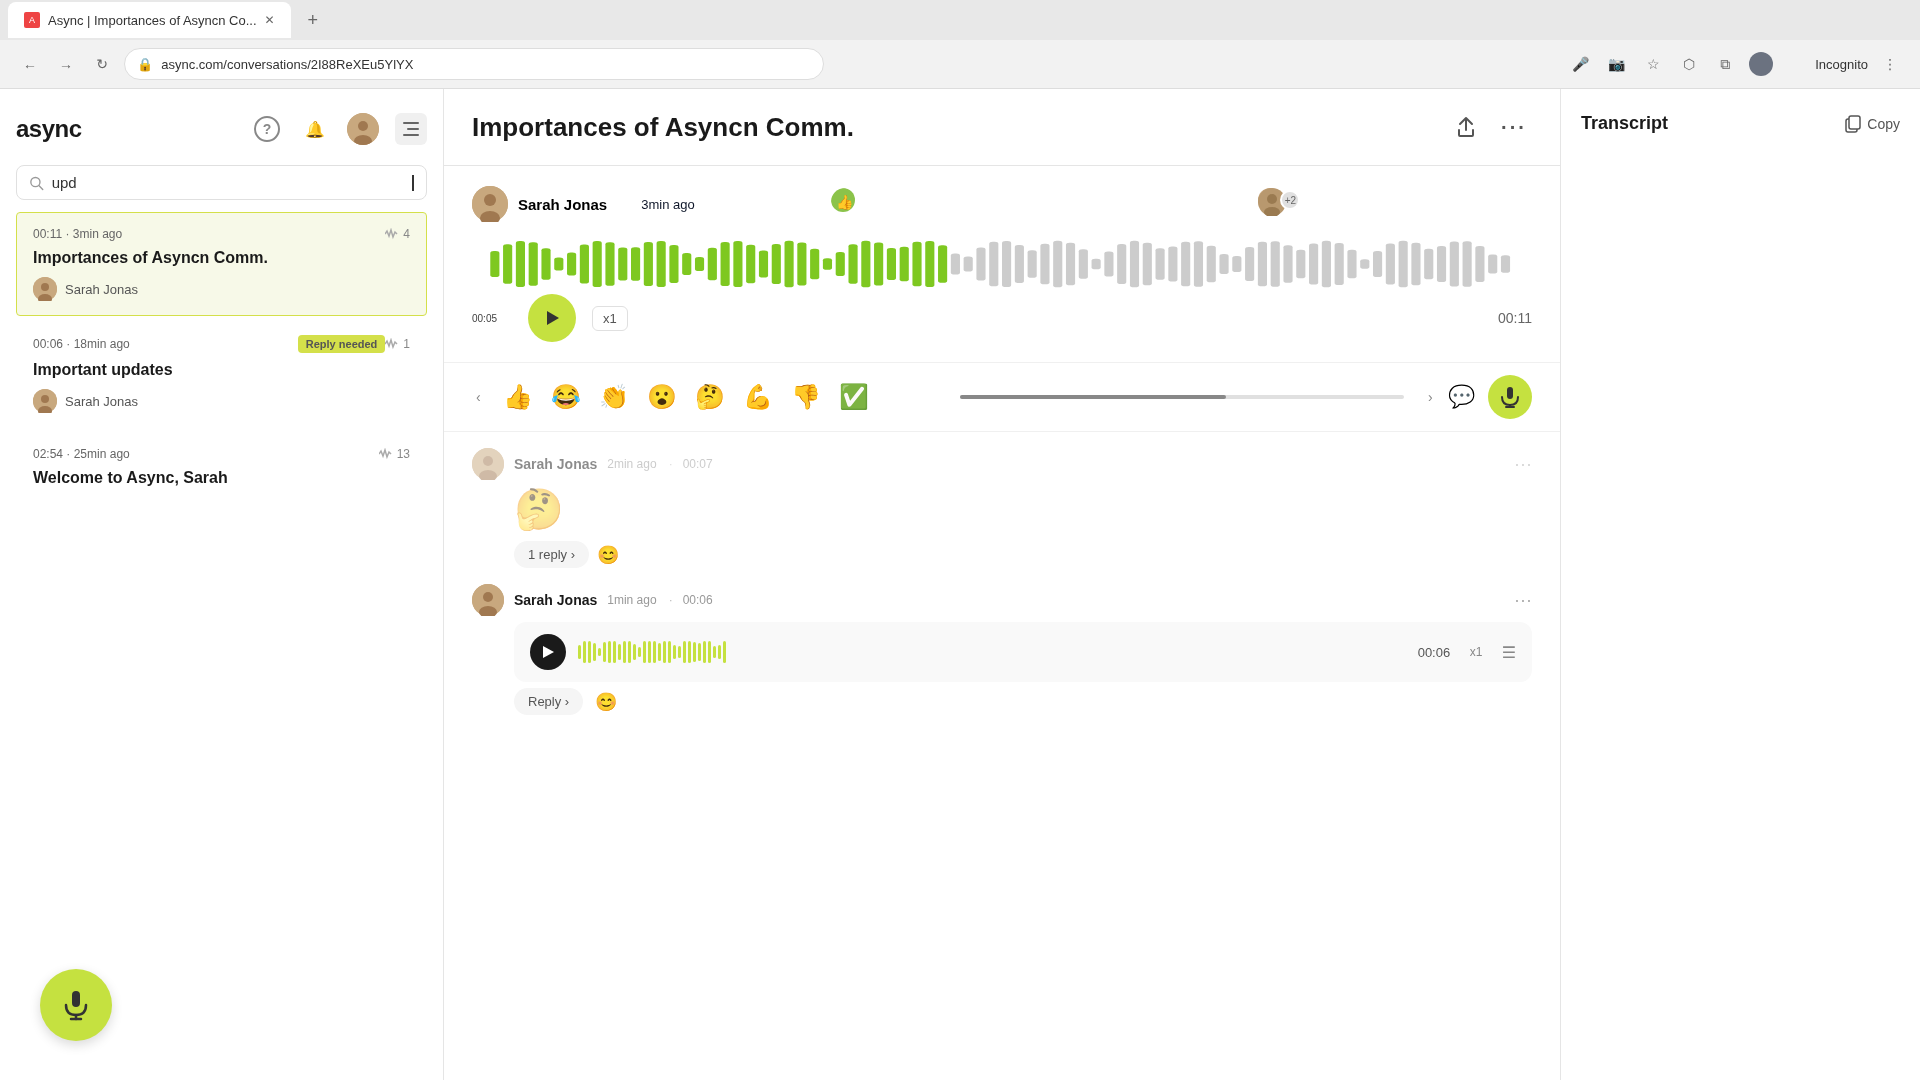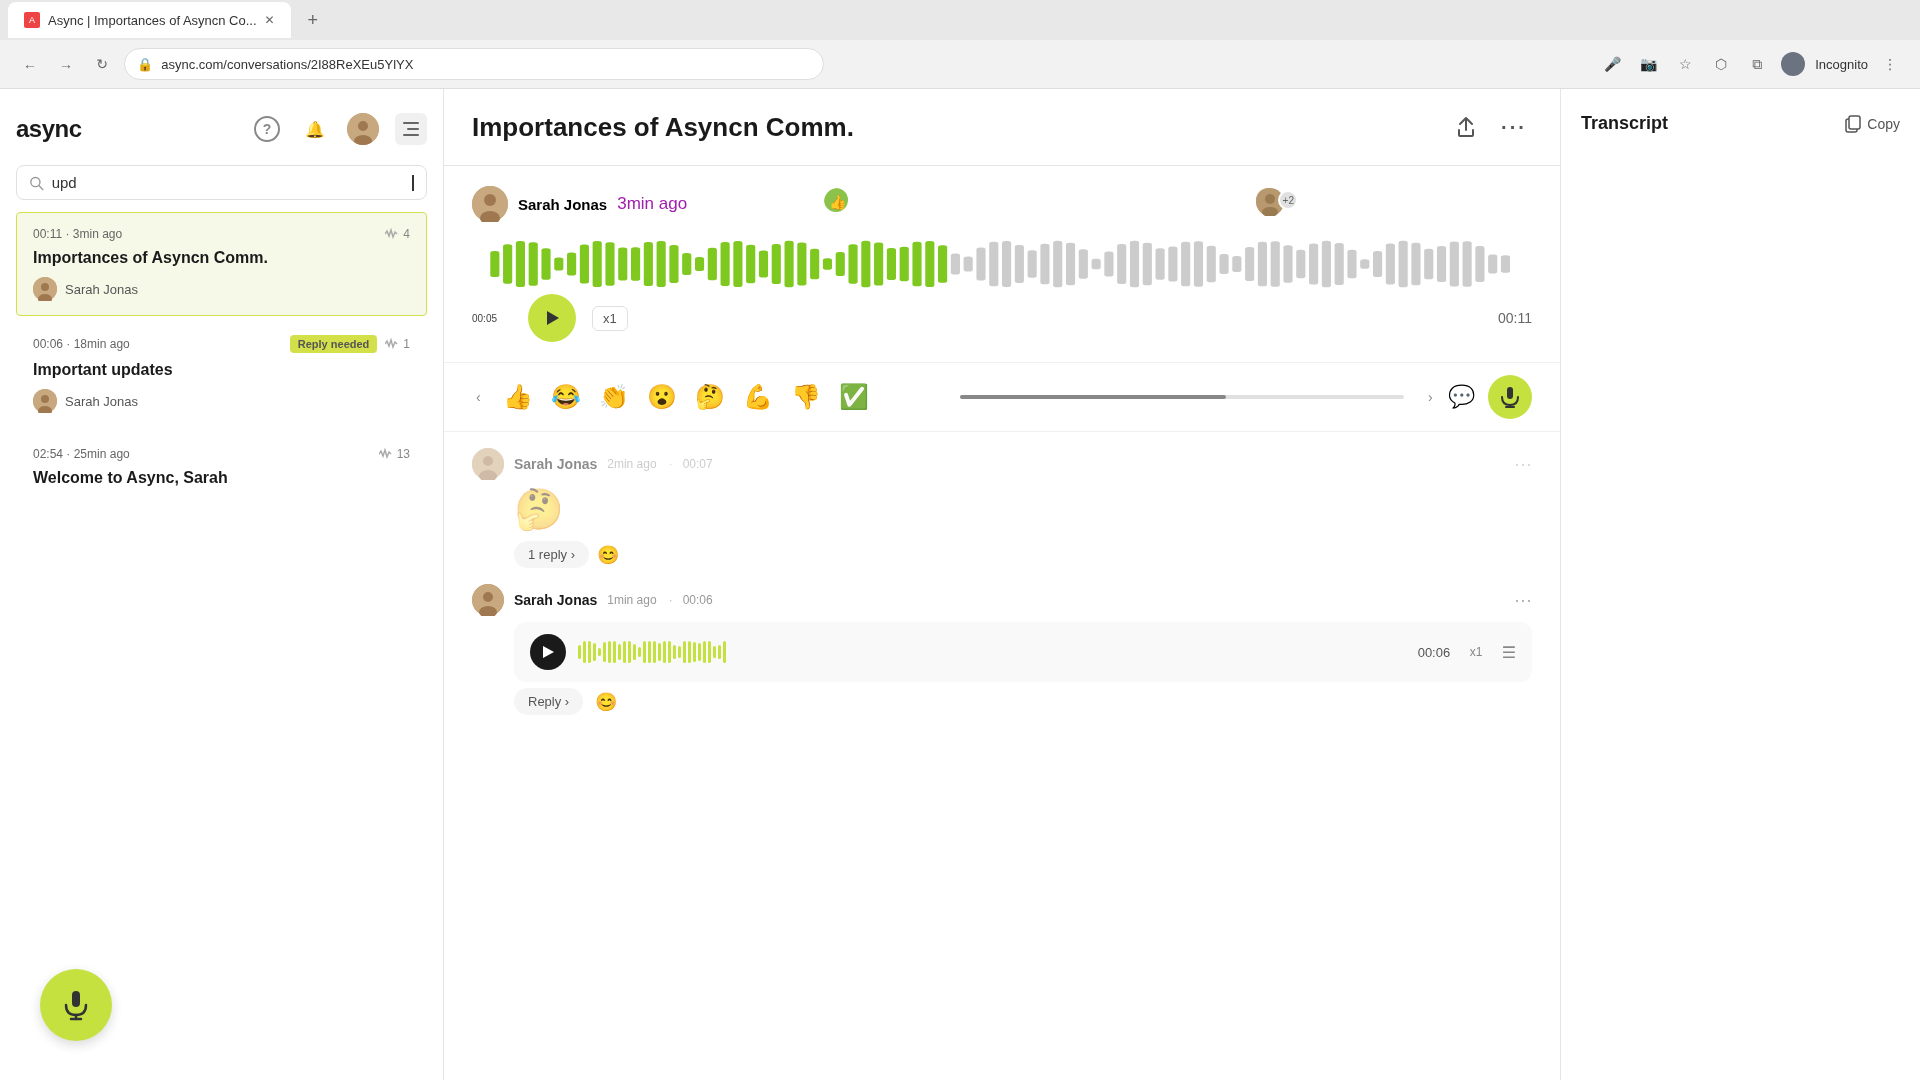--- a/index.html
+++ b/index.html
@@ -137,21 +137,21 @@
     </div>
     <div class="nav-icons">
       <div class="nav-icon">🎤</div>
       <div class="nav-icon">📷</div>
       <div class="nav-icon">☆</div>
       <div class="nav-icon">⬡</div>
       <div class="nav-icon">⧉</div>
       <div class="nav-icon">
         <span style="background:#6b7280;border-radius:50%;width:24px;height:24px;display:flex;align-items:center;justify-content:center;font-size:11px;color:#fff;"></span>
       </div>
-      <span style="font-size:13px;color:#333;">Incognito</span>
+      <span style="font-size:13px;color:#333;margin-left:32px;">Incognito</span>
       <div class="nav-icon">⋮</div>
     </div>
   </div>
 </div>
 
 <div class="app">
 
   <div class="sidebar sidebar-relative">
     <div class="sidebar-header">
       <span class="logo">async</span>
@@ -207,21 +207,21 @@
               <ellipse cx="12" cy="22" rx="7" ry="5" fill="#a07850"></ellipse>
             </svg>
           </div>
           <span class="conv-name">Sarah Jonas</span>
         </div>
       </div>
 
       <div class="conv-item inactive">
         <div class="conv-meta">
           <span class="conv-time">00:06 · 18min ago</span>
-          <div style="display:flex;align-items:center;gap:8px;margin-left:28px;">
+          <div style="display:flex;align-items:center;margin-left:28px;">
             <span class="reply-needed-badge">Reply needed</span>
             <div class="conv-stats">
               <svg width="14" height="12" viewBox="0 0 14 12">
                 <polyline points="0,6 2,3 4,8 6,2 8,9 10,4 12,6" stroke="#aaa" stroke-width="1.5" fill="none"></polyline>
               </svg>
               <span>1</span>
             </div>
           </div>
         </div>
         <div class="conv-title">Important updates</div>
@@ -284,21 +284,21 @@
 
       <div style="display:flex;align-items:center;gap:10px;margin-bottom:12px;">
         <div style="width:36px;height:36px;border-radius:50%;background:#c8a87e;flex-shrink:0;">
           <svg width="36" height="36" viewBox="0 0 36 36">
             <circle cx="18" cy="18" r="18" fill="#c8a87e"></circle>
             <circle cx="18" cy="14" r="6" fill="#a07850"></circle>
             <ellipse cx="18" cy="32" rx="10" ry="7" fill="#a07850"></ellipse>
           </svg>
         </div>
         <span style="font-size:15px;font-weight:600;">Sarah Jonas</span>
-        <span style="font-size:17px;color:#a21caf;">3min ago</span>
+        <span style="font-size:13px;color:#0f172a;margin-left:24px;">3min ago</span>
 
         <div style="position:relative;flex:1;display:flex;align-items:center;justify-content:center;">
           <div style="position:absolute;left:15%;top:-18px;display:flex;gap:-4px;">
             <div style="width:28px;height:28px;border-radius:50%;border:2px solid #fff;overflow:hidden;">
               <svg width="28" height="28" viewBox="0 0 28 28">
                 <circle cx="14" cy="14" r="14" fill="#8bc34a"></circle>
                 <text x="14" y="19" text-anchor="middle" font-size="14">👍</text>
               </svg>
             </div>
           </div>

